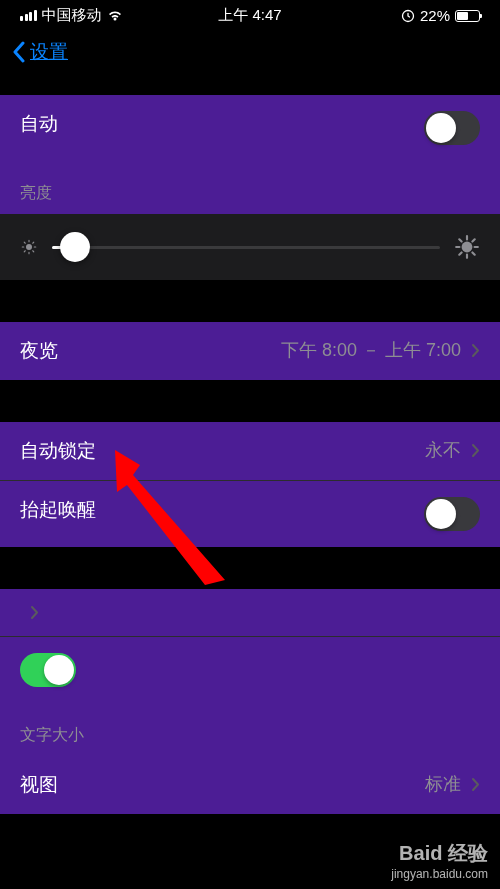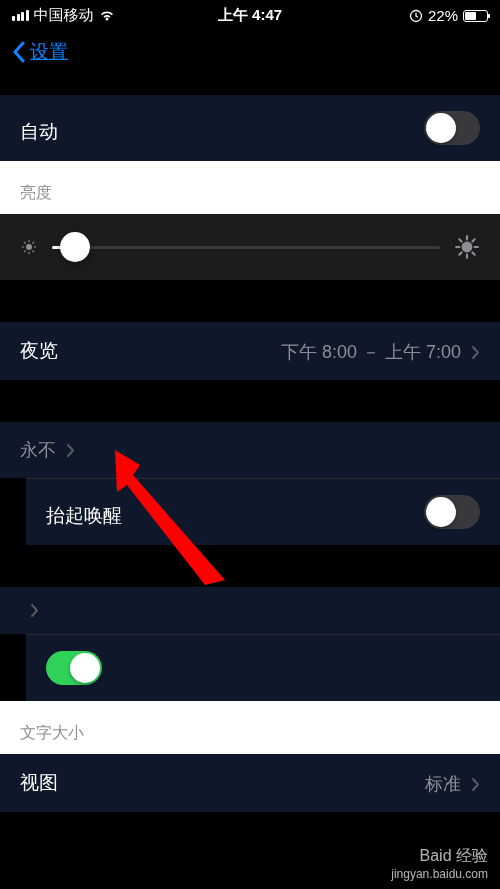--- a/index.html
+++ b/index.html
@@ -1,51 +1,51 @@
 <!DOCTYPE html>
 <html><head>
   <meta charset="utf-8">
   <style>
     * { margin: 0; padding: 0; box-sizing: border-box; }
     body { width: 500px; height: 889px; background: #000; color: #fff; font-family: -apple-system, "PingFang SC", sans-serif; overflow: hidden; position: relative; }
-    .status-bar { display: flex; justify-content: space-between; align-items: center; padding: 6px 12px; font-size: 15px; font-weight: 500; }
+    .status-bar { display: flex; justify-content: space-between; align-items: center; padding: 6px 20px; font-size: 15px; font-weight: 500; }
     .status-left, .status-right { display: flex; align-items: center; gap: 5px; }
-    .status-center { position: absolute; left: 50%; transform: translateX(-50%); font-weight: 700; }
+    .status-center { position: absolute; left: 50%; transform: translateX(-50%); font-weight: 400; }
     .signal-bars { display: inline-flex; align-items: flex-end; gap: 1.5px; }
     .bar { width: 3px; background: #fff; border-radius: 1px; }
     .b1 { height: 5px; } .b2 { height: 7px; } .b3 { height: 9px; } .b4 { height: 11px; }
     .wifi { width: 16px; height: 12px; }
     .battery { width: 25px; height: 12px; border: 1px solid #fff; border-radius: 3px; position: relative; padding: 1px; }
     .battery::after { content: ''; position: absolute; right: -3px; top: 3px; width: 2px; height: 4px; background: #fff; border-radius: 0 1px 1px 0; }
     .battery-fill { height: 100%; width: 54%; background: #fff; border-radius: 1px; }
     .nav-header { display: flex; align-items: center; padding: 8px 12px 30px; position: relative; }
     .back-btn { display: flex; align-items: center; color: #0a84ff; font-size: 19px; }
     .back-chevron { width: 14px; height: 22px; margin-right: 4px; }
     .nav-title { position: absolute; left: 50%; transform: translateX(-50%); font-size: 19px; font-weight: 600; }
-    .row { display: flex; align-items: flex-end; justify-content: space-between; padding: 16px 20px; background: #0f172a; font-size: 19px; }
-    .row + .row { border-top: 1px solid #2c2c2e; margin-left: 26px; }
+    .row { display: flex; align-items: flex-start; justify-content: space-between; padding: 16px 20px; background: #4c1d95; font-size: 19px; }
+    .row + .row { border-top: 1px solid #2c2c2e; }
     .row-label { color: #fff; }
     .row-value { color: #8e8e93; font-size: 18px; display: flex; align-items: center; }
     .chevron { width: 9px; height: 15px; margin-left: 10px; }
     .toggle { width: 56px; height: 34px; border-radius: 17px; background: #39393d; position: relative; transition: background 0.2s; }
     .toggle-knob { position: absolute; width: 30px; height: 30px; border-radius: 50%; background: #fff; top: 2px; left: 2px; box-shadow: 0 2px 4px rgba(0,0,0,0.3); }
     .toggle.on { background: #30d158; }
     .toggle.on .toggle-knob { left: 24px; }
     .section-gap { height: 42px; background: #000; }
-    .section-header { padding: 22px 20px 10px; color: #8e8e93; font-size: 16px; background: #ffffff; }
+    .section-header { padding: 22px 20px 10px; color: #8e8e93; font-size: 16px; background: #4c1d95; }
     .slider-row { background: #1c1c1e; padding: 20px; display: flex; align-items: center; gap: 14px; }
     .sun-icon { color: #8e8e93; }
     .sun-small { width: 18px; height: 18px; }
     .sun-large { width: 26px; height: 26px; }
     .slider-track { flex: 1; height: 3px; background: #3a3a3c; border-radius: 2px; position: relative; }
     .slider-track::before { content: ''; position: absolute; left: 0; width: 6%; height: 100%; background: #fff; border-radius: 2px; }
     .slider-thumb { position: absolute; width: 30px; height: 30px; border-radius: 50%; background: #fff; top: 50%; left: 6%; transform: translate(-50%, -50%); box-shadow: 0 2px 6px rgba(0,0,0,0.4); }
     .arrow-annotation { position: absolute; top: 420px; left: 105px; pointer-events: none; z-index: 10; }
     .watermark { position: absolute; bottom: 8px; right: 12px; text-align: right; color: rgba(255,255,255,0.7); font-size: 12px; z-index: 5; }
-    .watermark-main { font-size: 16px; font-weight: normal; }
+    .watermark-main { font-size: 20px; font-weight: bold; }
     .back-link { text-decoration: underline; }
   </style>
 </head>
 <body>
 
 <div class="status-bar">
   <div class="status-left">
     <span class="signal-bars">
       <span class="bar b1"></span>
         <span class="bar b2"></span>
@@ -113,20 +113,21 @@
     <span>下午 8:00 － 上午 7:00</span>
     <svg class="chevron" viewBox="0 0 9 15" fill="none" stroke="#5a5a5e" stroke-width="2" stroke-linecap="round" stroke-linejoin="round">
         <path d="M2 2l5 5.5L2 13"></path>
       </svg>
   </span>
 </div>
 
 <div class="section-gap"></div>
 
 <div class="row">
+  <span class="row-label">自动锁定</span>
   <span class="row-value">
     <span>永不</span>
     <svg class="chevron" viewBox="0 0 9 15" fill="none" stroke="#5a5a5e" stroke-width="2" stroke-linecap="round" stroke-linejoin="round">
         <path d="M2 2l5 5.5L2 13"></path>
       </svg>
   </span>
 </div>
 <div class="row">
   <span class="row-label">抬起唤醒</span>
   <div class="toggle">

